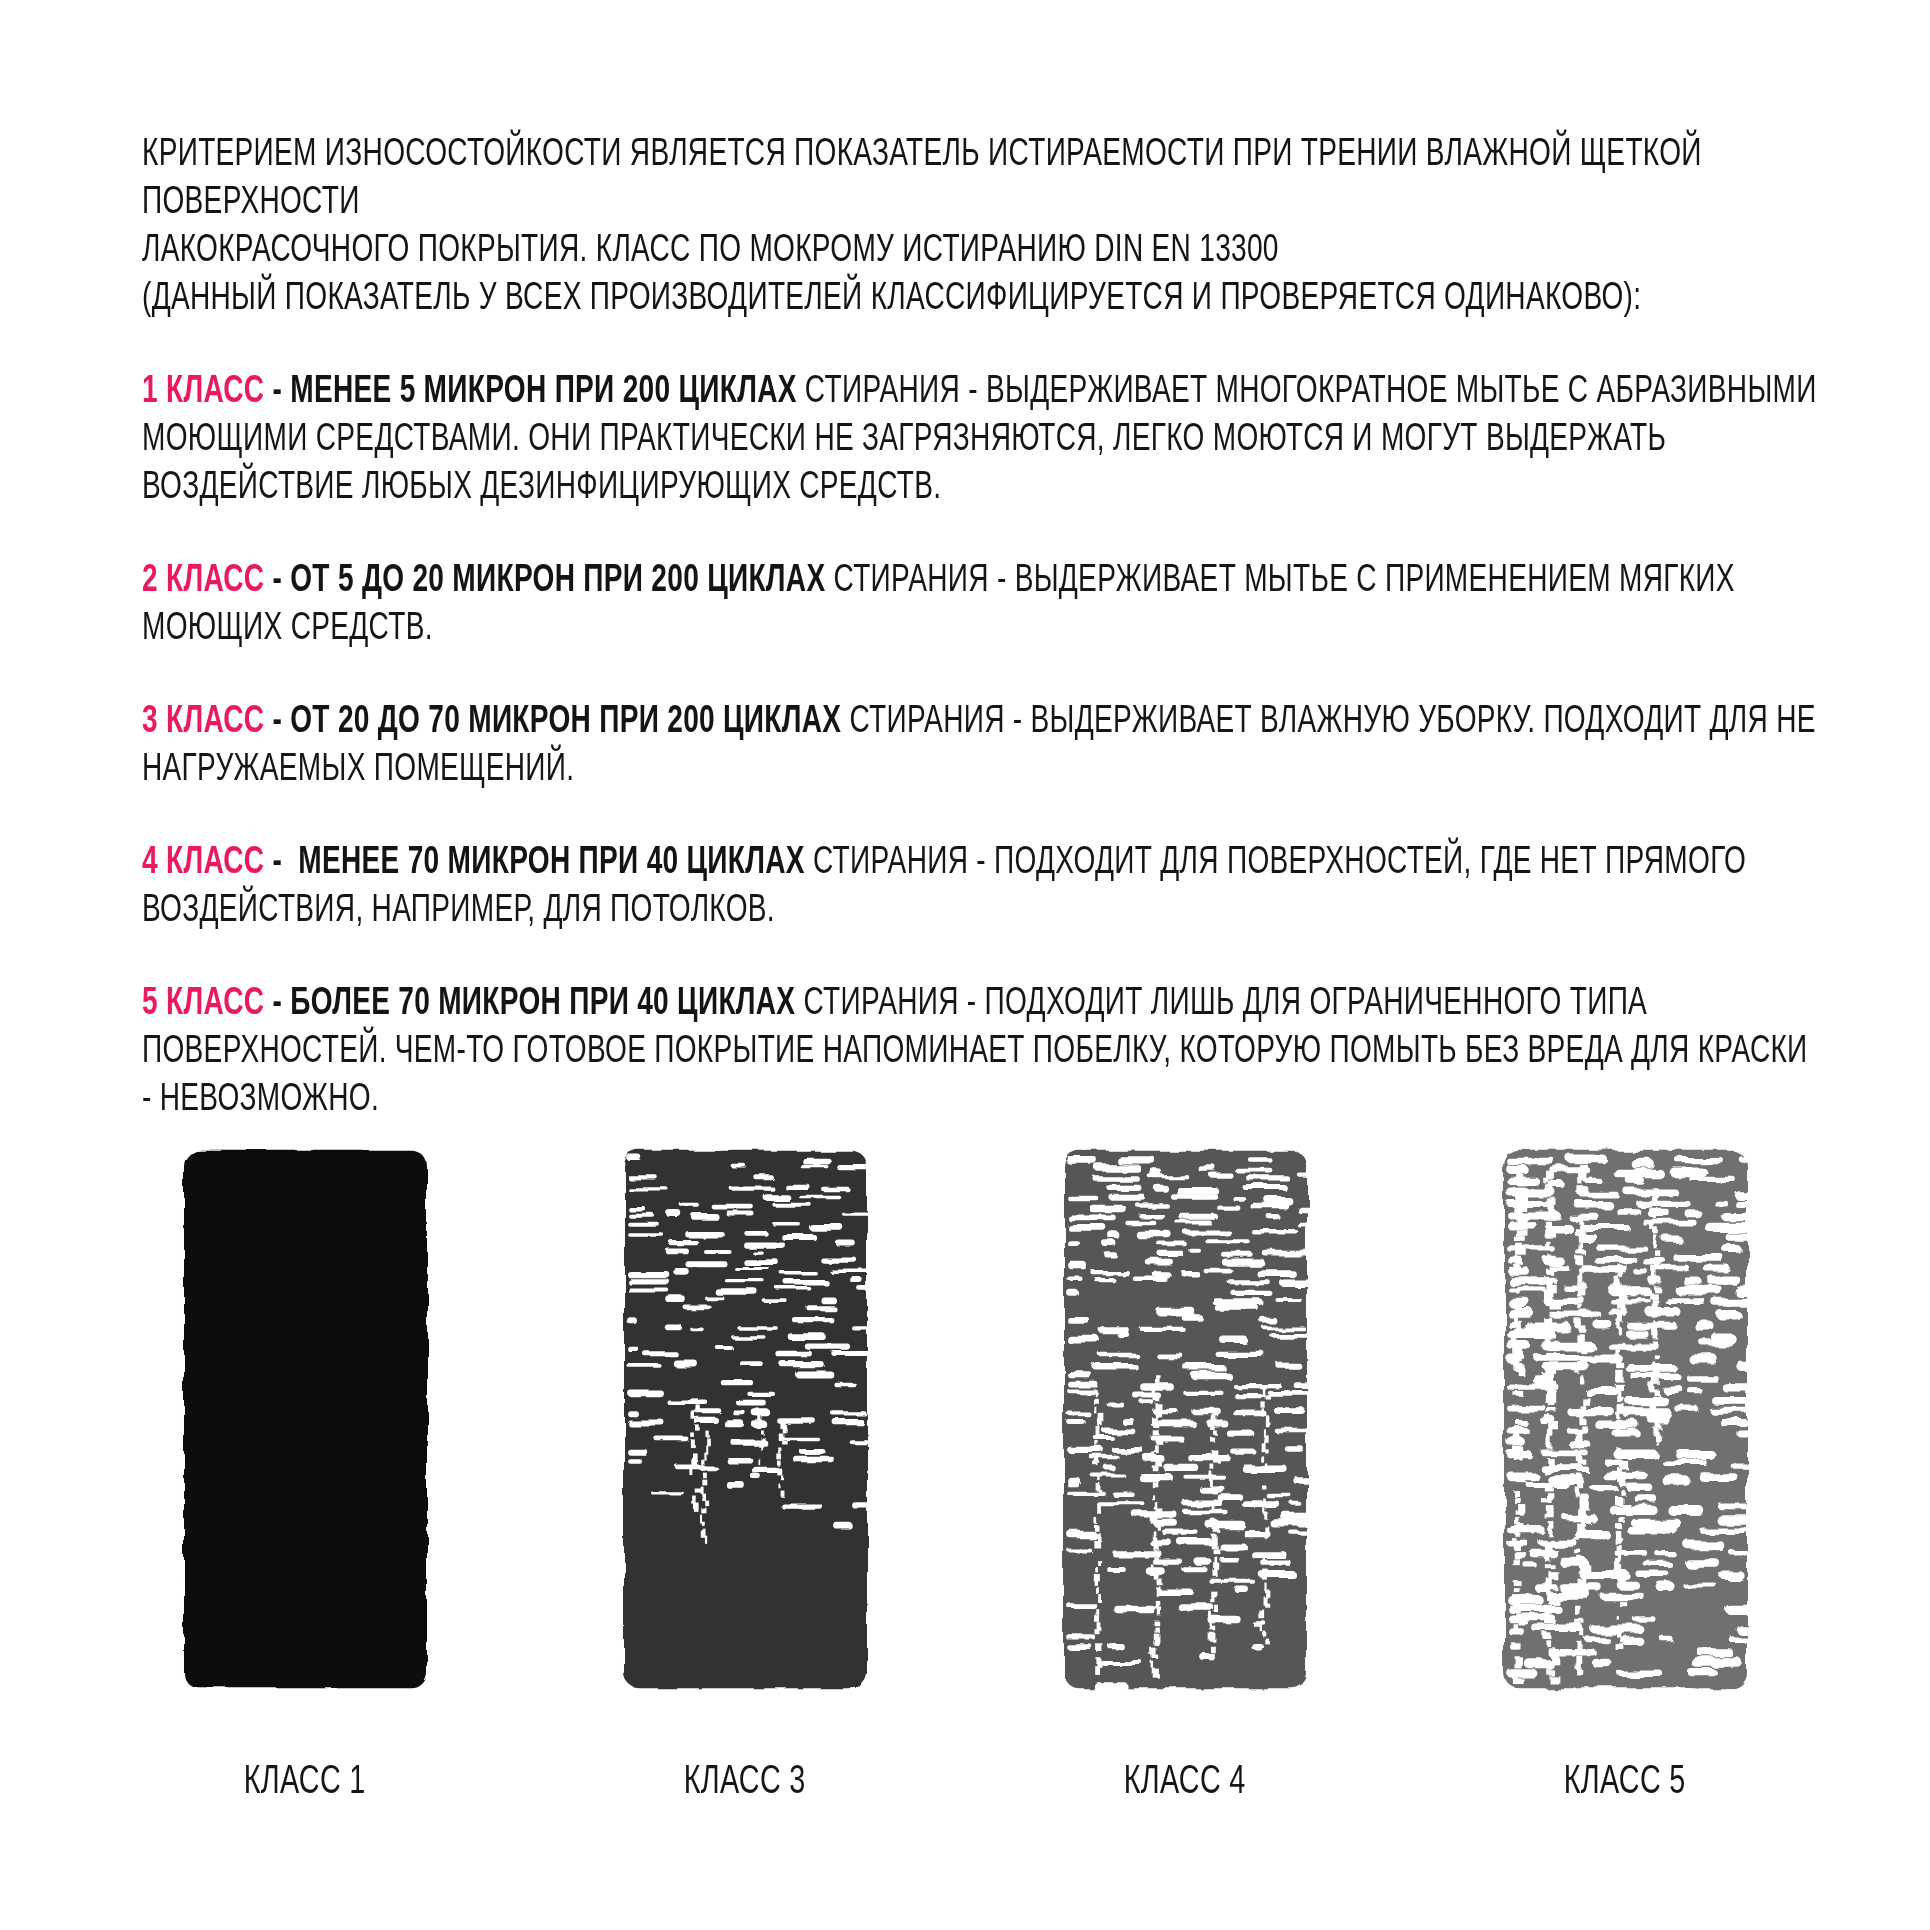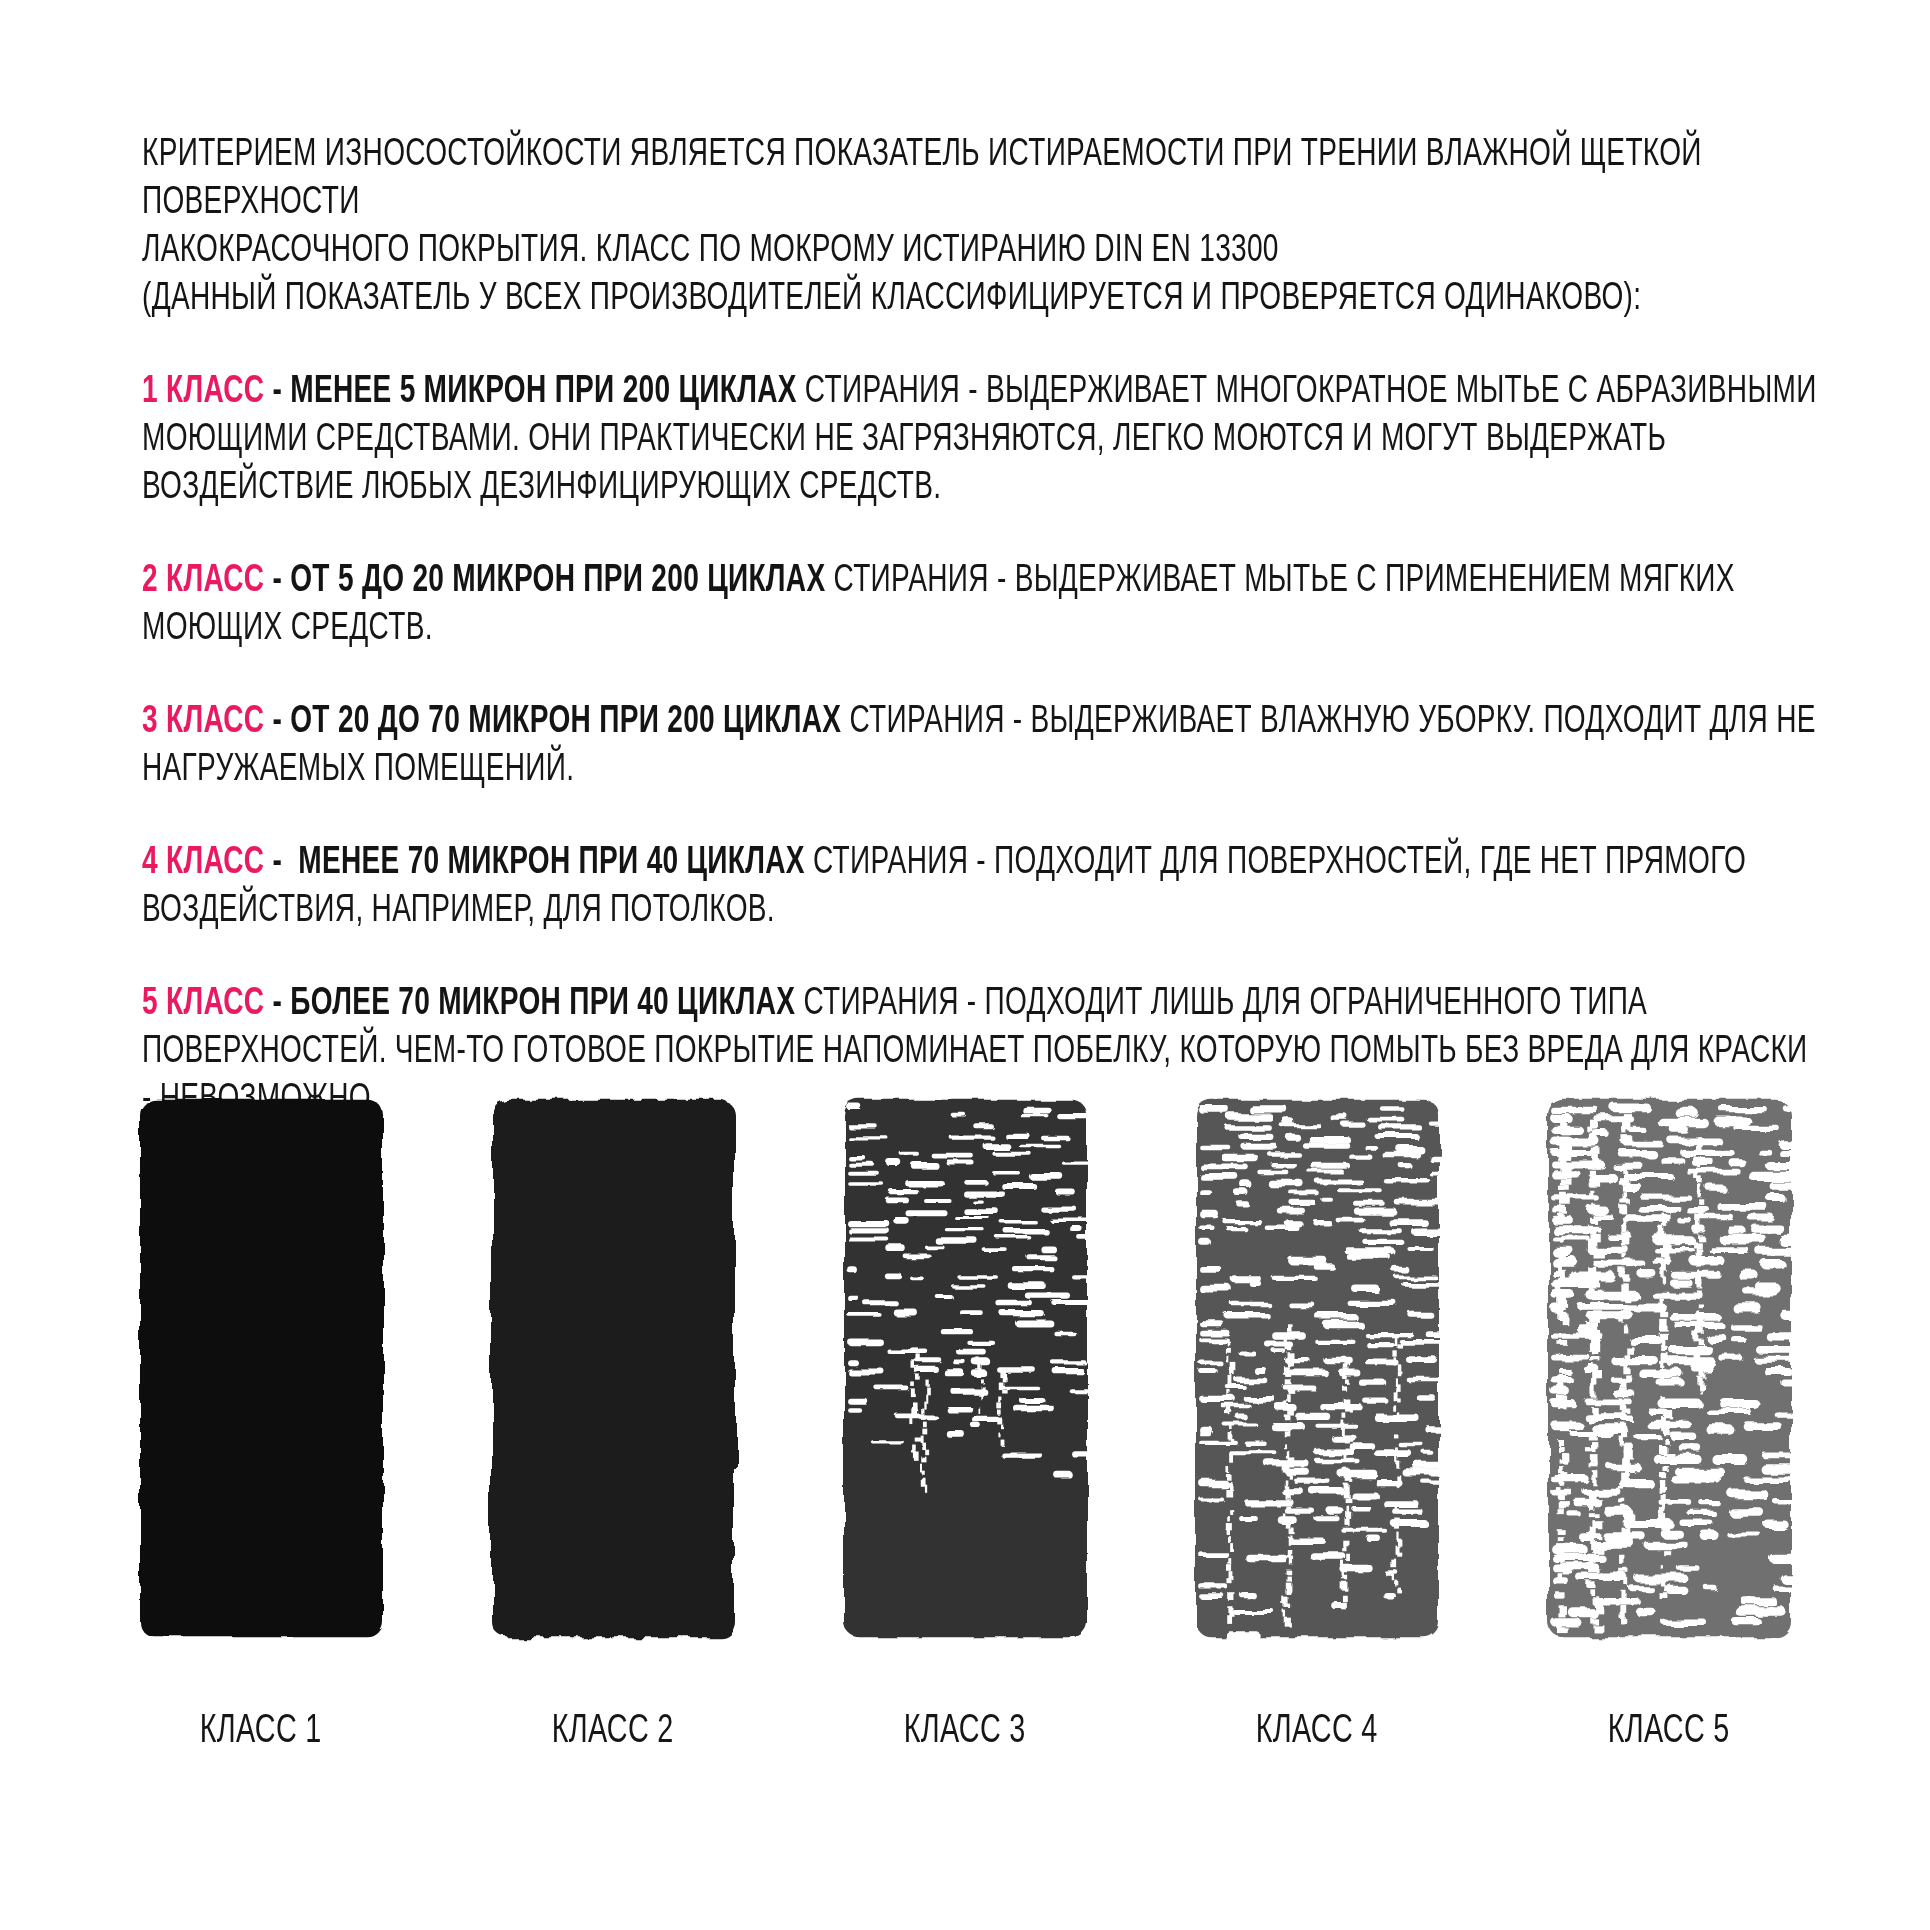--- a/index.html
+++ b/index.html
@@ -27,21 +27,21 @@
     margin:0 0 45px 0;
     font-weight:400;
     white-space:pre-wrap;
   }
   .cls .lbl{font-weight:700;}
   .cls .sep{font-weight:700;color:#141414;}
   .cls .crit{font-weight:700;color:#141414;}
   .cls .desc{font-weight:400;color:#161616;}
   
   .swatch-row{
-    position:absolute;left:93px;top:1092px;width:1744px;
+    position:absolute;left:93px;top:1143px;width:1744px;
     display:flex;
     gap:16px;
   }
   .swatch-col{
     flex:1 1 0;
     display:flex;flex-direction:column;align-items:center;
   }
   .swatch-col svg{display:block;}
   .swatch-label{
     margin-top:61px;
@@ -77,34 +77,20 @@
             <filter id="rough0" x="-12%" y="-8%" width="124%" height="116%">
               <feTurbulence type="fractalNoise" baseFrequency="0.007 0.03" numOctaves="3" seed="7" result="n"></feTurbulence>
               <feDisplacementMap in="SourceGraphic" in2="n" scale="10"></feDisplacementMap>
             </filter>
           </defs>
           <g filter="url(#rough0)">
             <rect x="14" y="10" width="312" height="690" rx="20" fill="#0c0c0c"></rect>
           </g>
         </svg>
         <div class="swatch-label">КЛАСС 1</div>
-      </div>
-      <div class="swatch-col">
-        <svg width="265" height="553" viewBox="0 0 340 710">
-          <defs>
-            <filter id="rough1" x="-12%" y="-8%" width="124%" height="116%">
-              <feTurbulence type="fractalNoise" baseFrequency="0.045 0.012" numOctaves="3" seed="20" result="n"></feTurbulence>
-              <feDisplacementMap in="SourceGraphic" in2="n" scale="16"></feDisplacementMap>
-            </filter>
-          </defs>
-          <g filter="url(#rough1)">
-            <rect x="14" y="10" width="312" height="690" rx="20" fill="#1d1d1d"></rect>
-          </g>
-        </svg>
-        <div class="swatch-label">КЛАСС 2</div>
       </div>
       <div class="swatch-col">
         <svg width="265" height="553" viewBox="0 0 340 710">
           <defs>
             <filter id="rough2" x="-12%" y="-8%" width="124%" height="116%">
               <feTurbulence type="fractalNoise" baseFrequency="0.02 0.02" numOctaves="3" seed="33" result="n"></feTurbulence>
               <feDisplacementMap in="SourceGraphic" in2="n" scale="9"></feDisplacementMap>
             </filter>
           </defs>
           <g filter="url(#rough2)">

